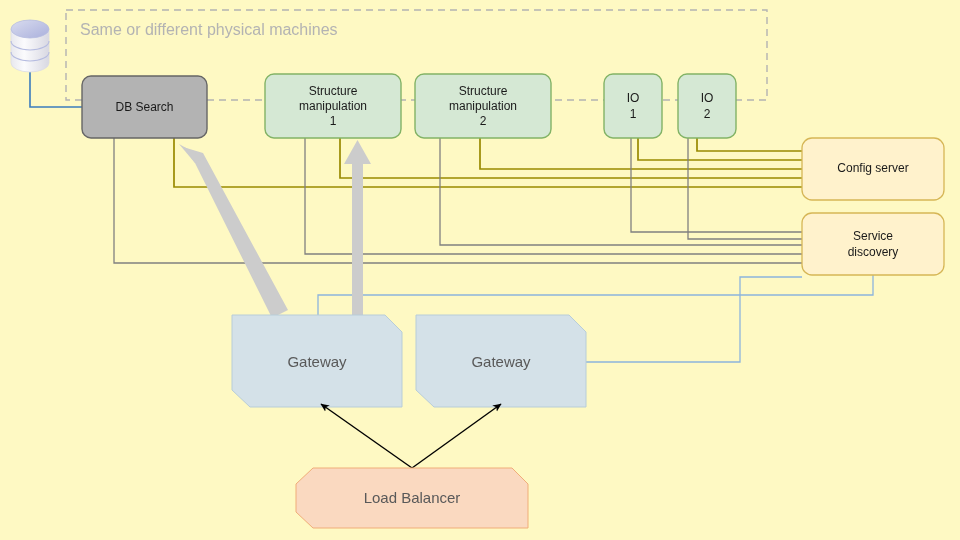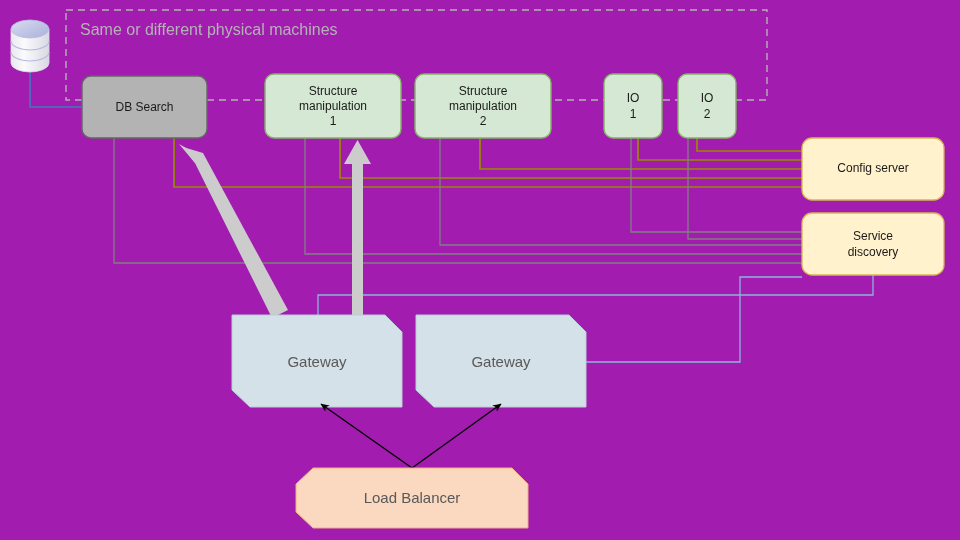--- a/index.html
+++ b/index.html
@@ -4,21 +4,21 @@
 <style>
   html, body {
     margin: 0;
     padding: 0;
     background: #ffffff;
   }
   #canvas {
     position: relative;
     width: 960px;
     height: 540px;
-    background: #a21caf;
+    background: #fef9c3;
     font-family: "Liberation Sans", sans-serif;
     overflow: hidden;
   }
   svg#diagram {
     position: absolute;
     left: 0;
     top: 0;
     width: 960px;
     height: 540px;
   }

